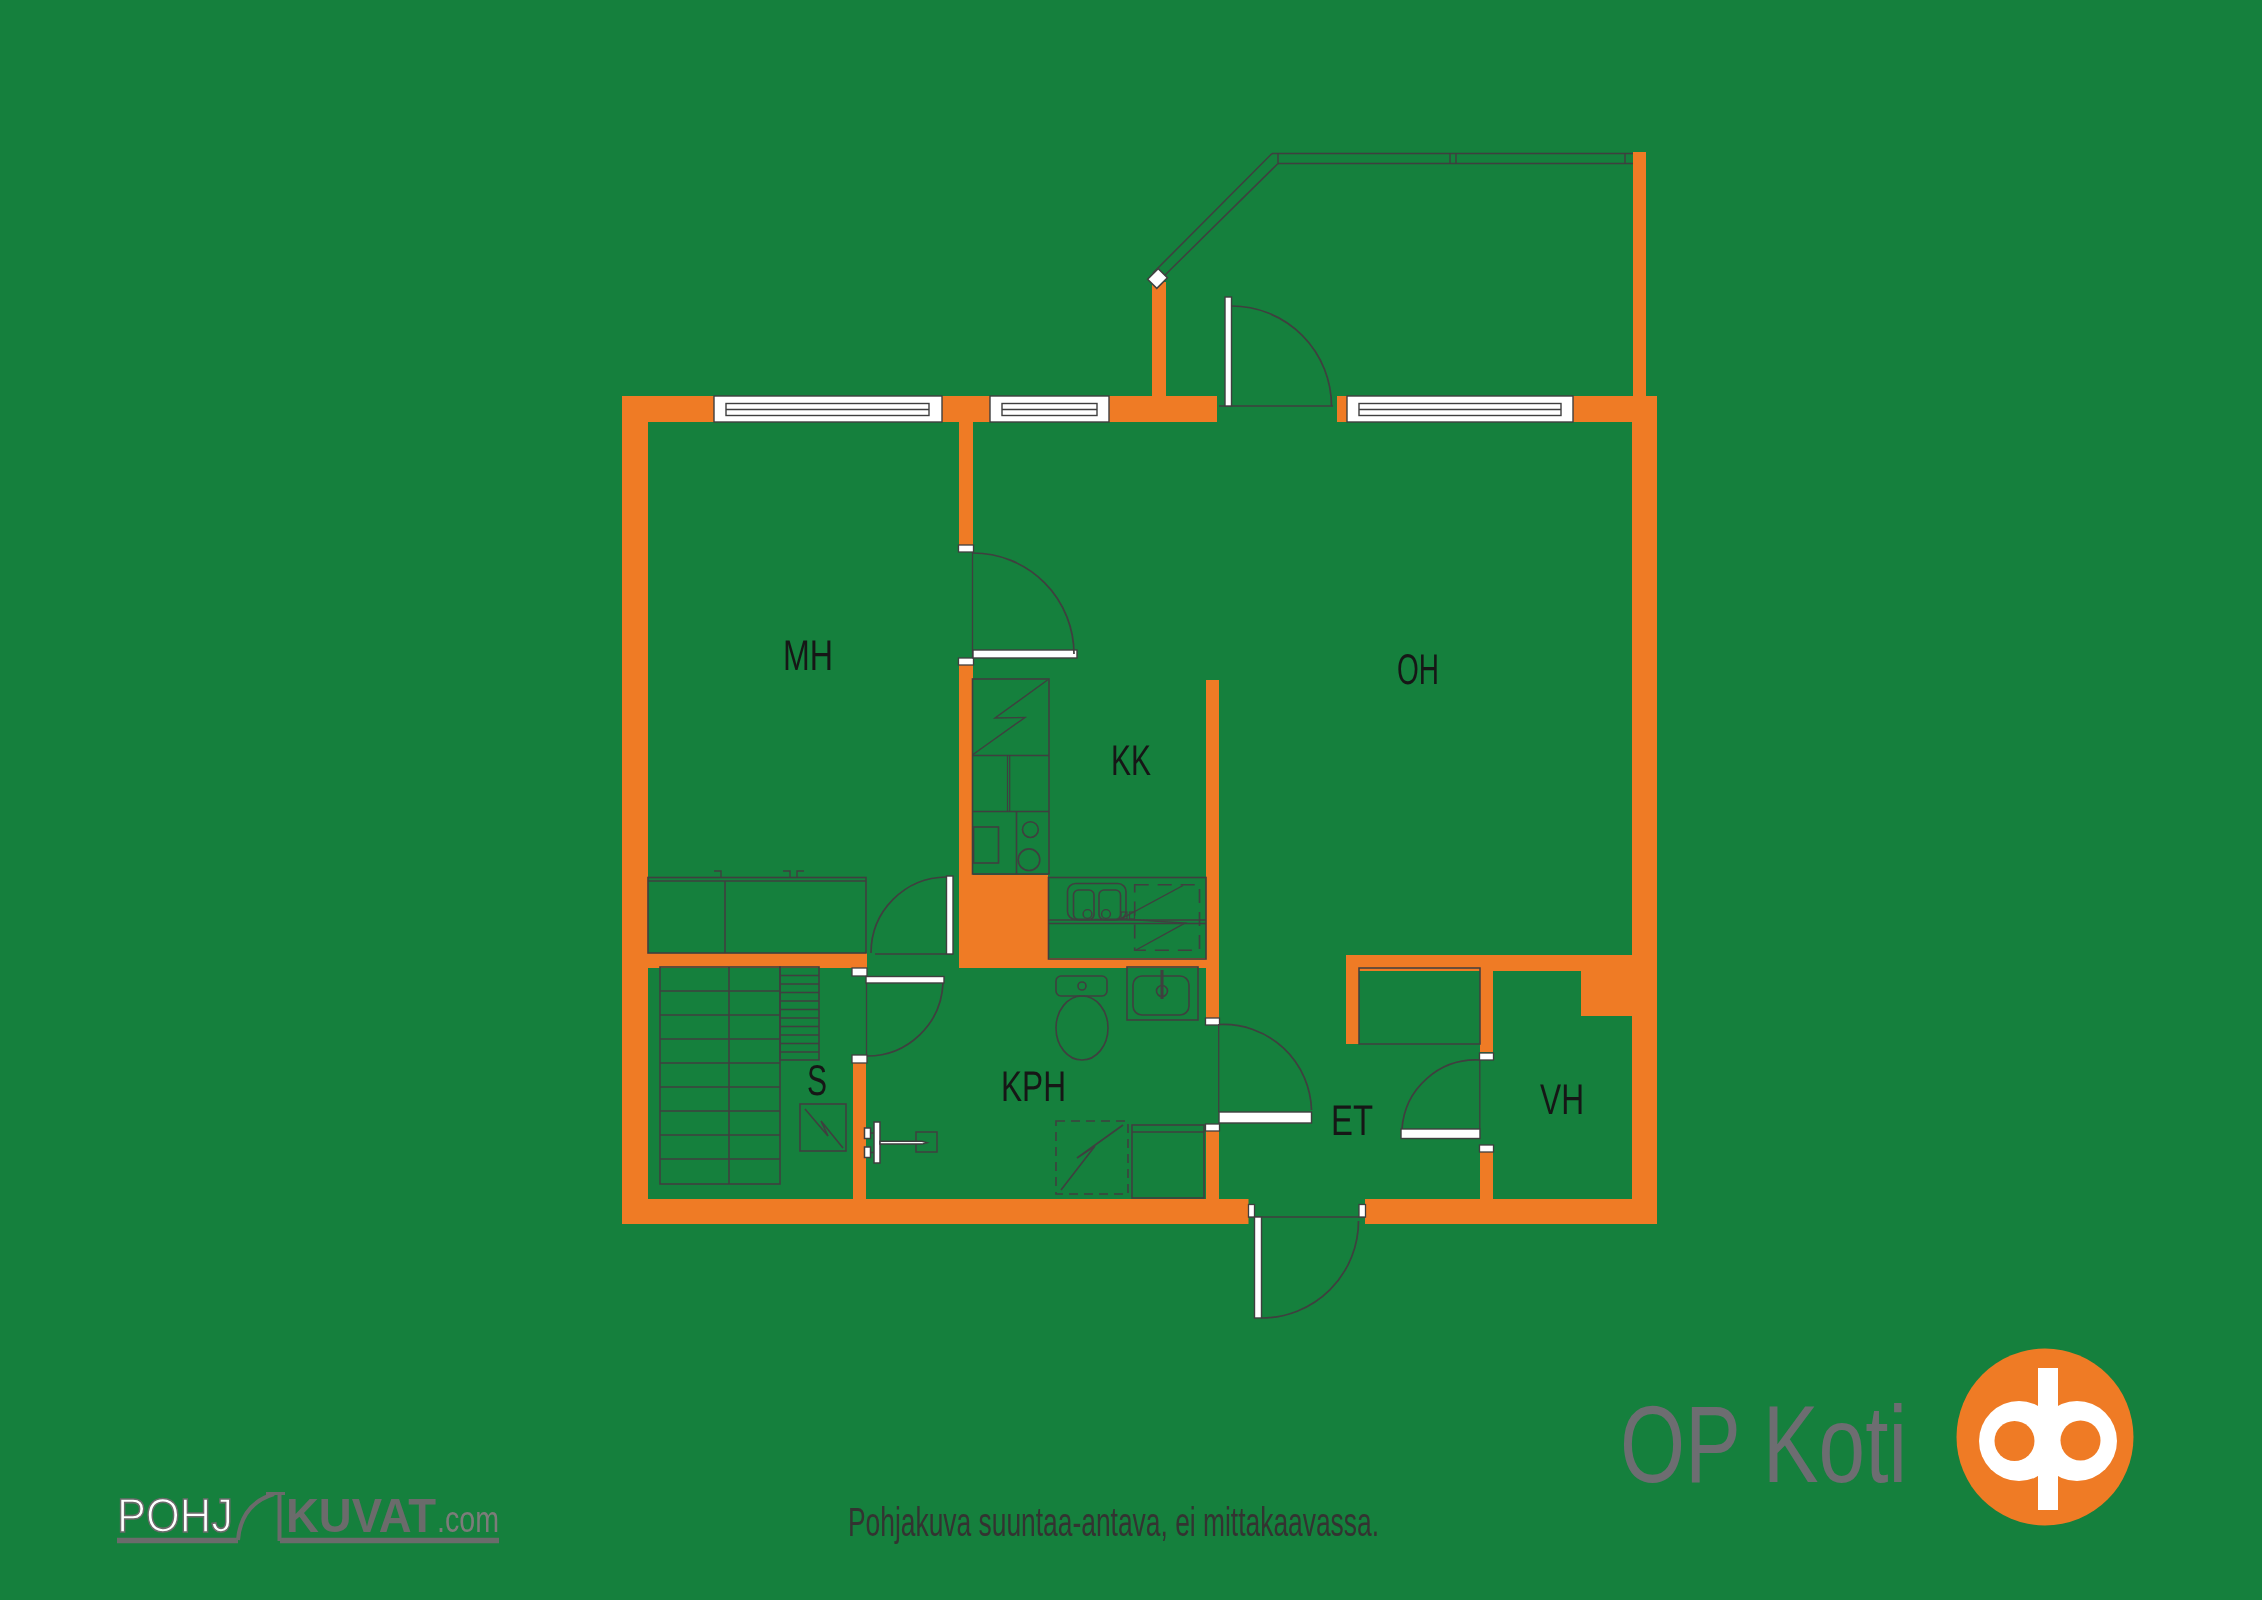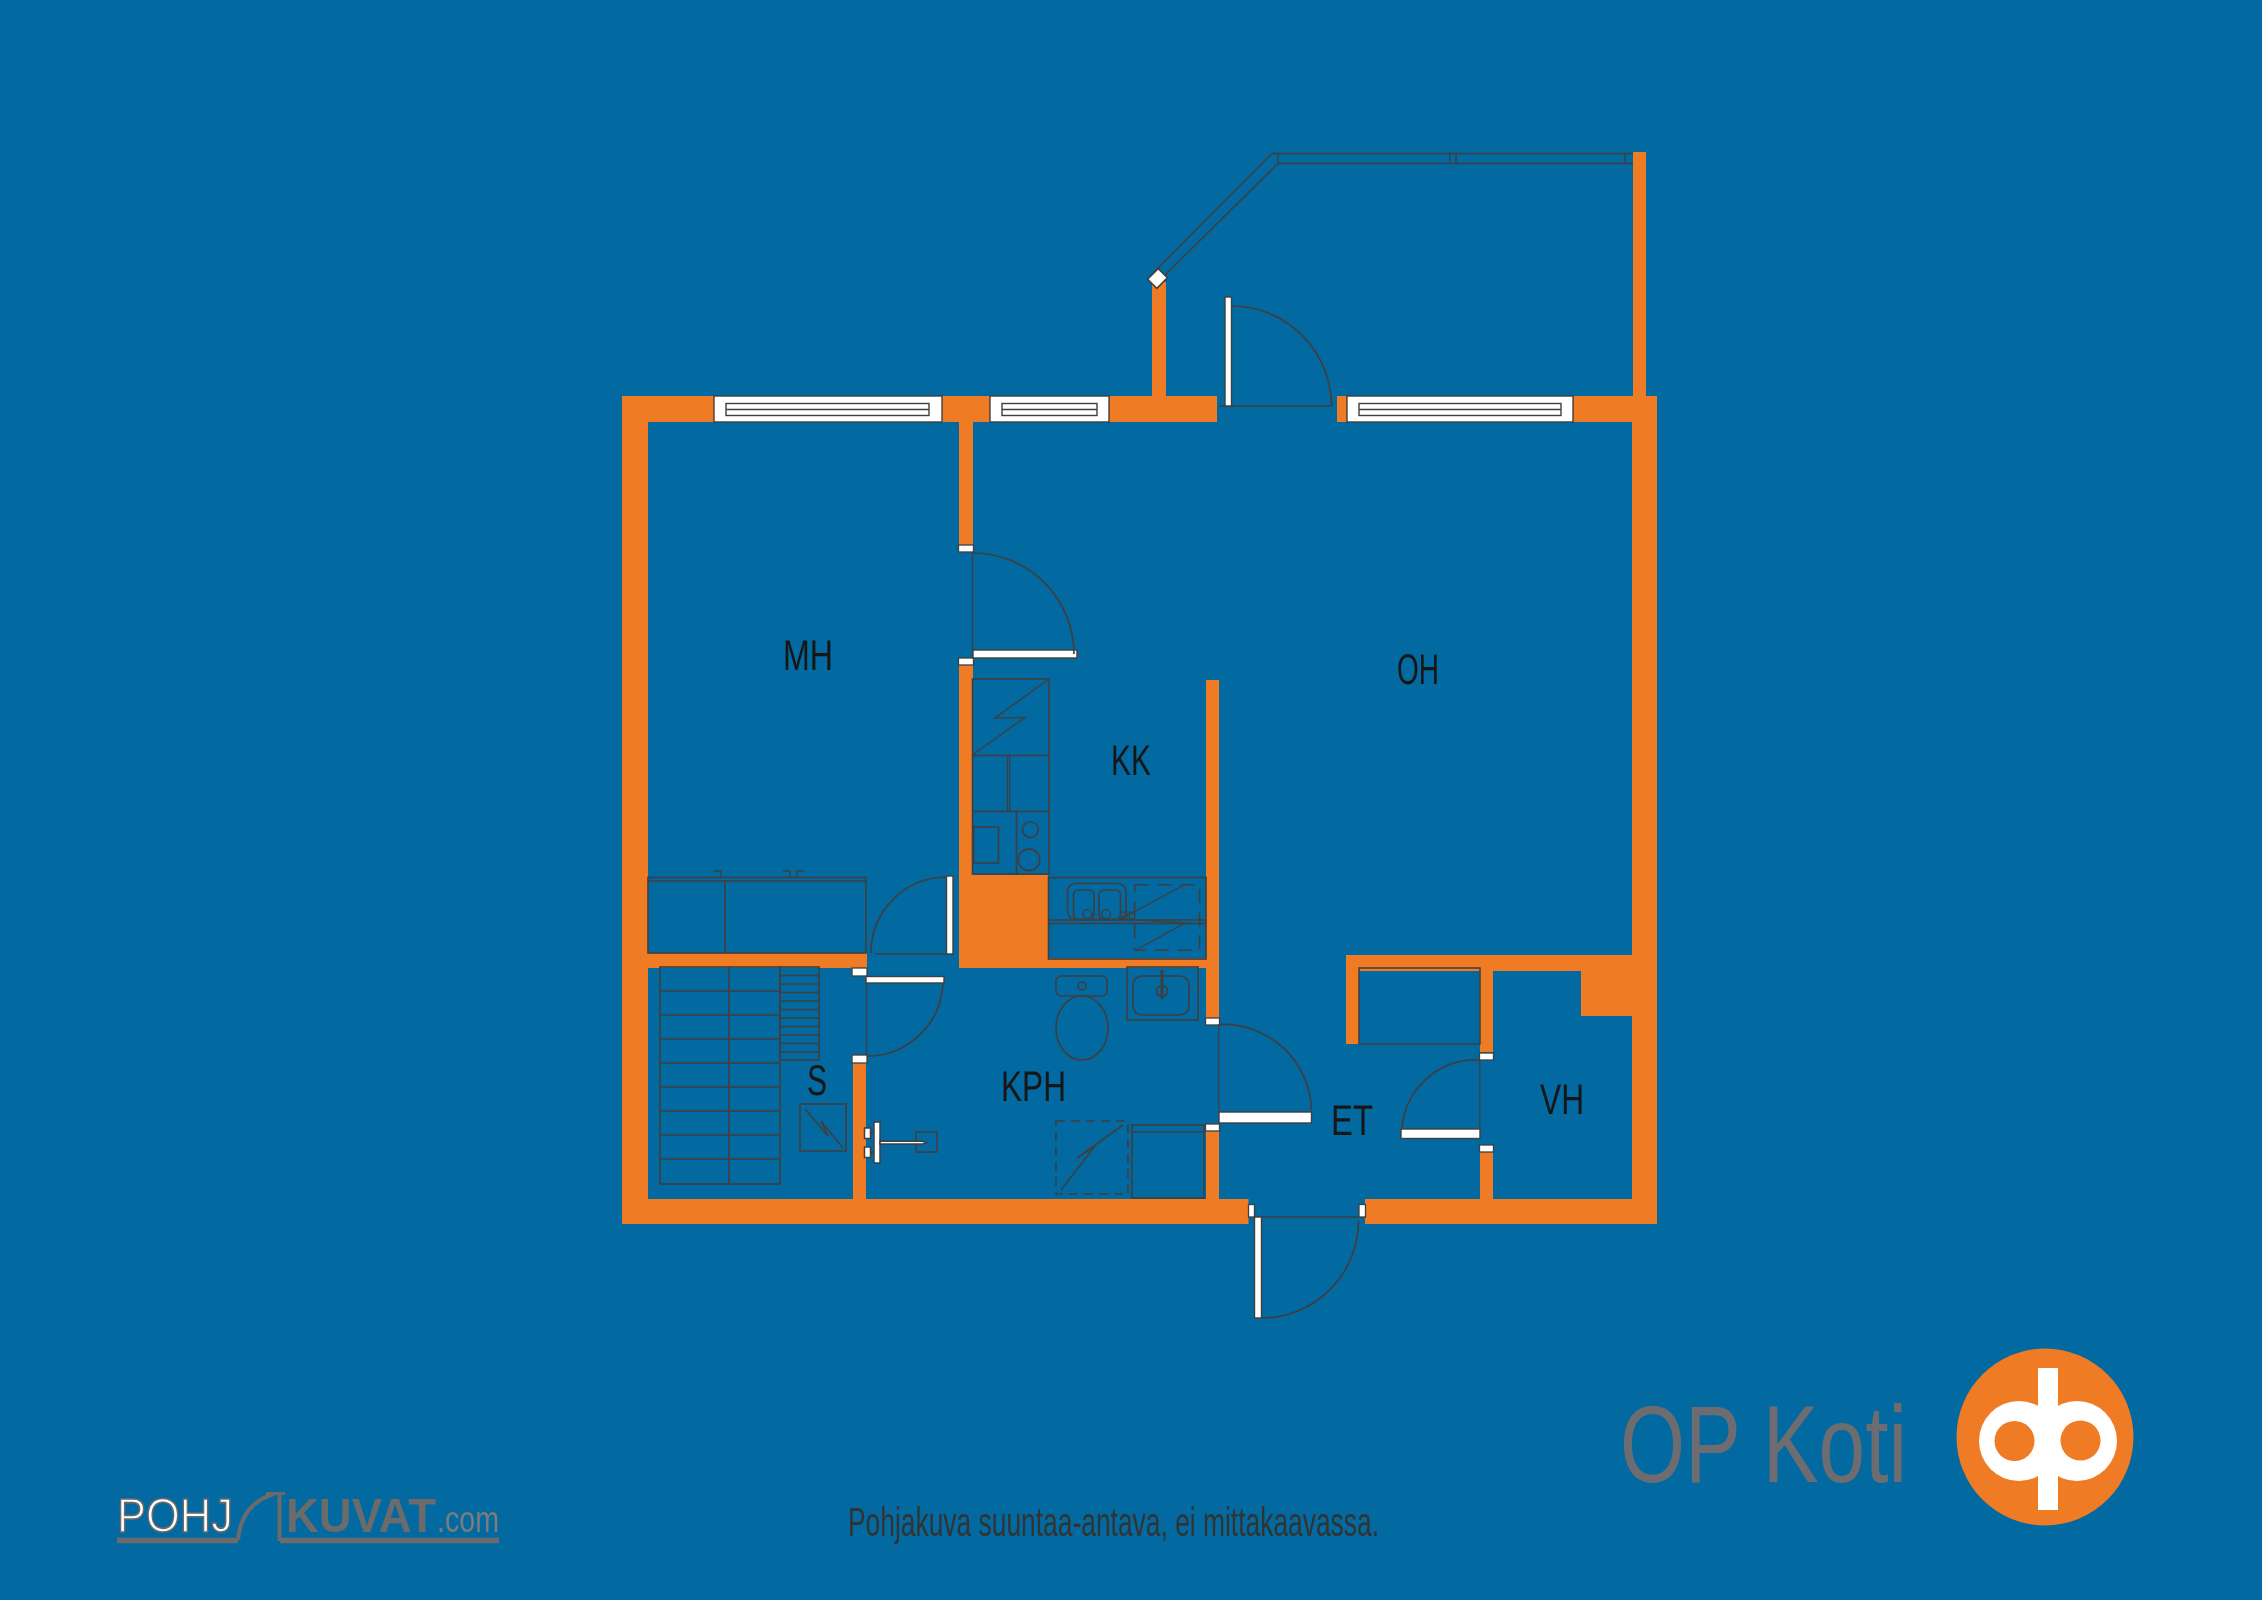--- a/index.html
+++ b/index.html
@@ -1,16 +1,16 @@
 <!DOCTYPE html>
 <html><head>
 <meta charset="utf-8">
 <style>
   html,body{margin:0;padding:0;background:#ffffff;}
-  #page{position:relative;width:2262px;height:1600px;background:#0369a1;overflow:hidden;transform:translateZ(0);
+  #page{position:relative;width:2262px;height:1600px;background:#15803d;overflow:hidden;transform:translateZ(0);
         font-family:"Liberation Sans", sans-serif;}
   svg{position:absolute;left:0;top:0;}
 </style>
 </head>
 <body>
 <div id="page">
 <svg width="2262" height="1600" viewBox="0 0 2262 1600">
 <defs>
 <g id="nothing"></g>
 </defs>

